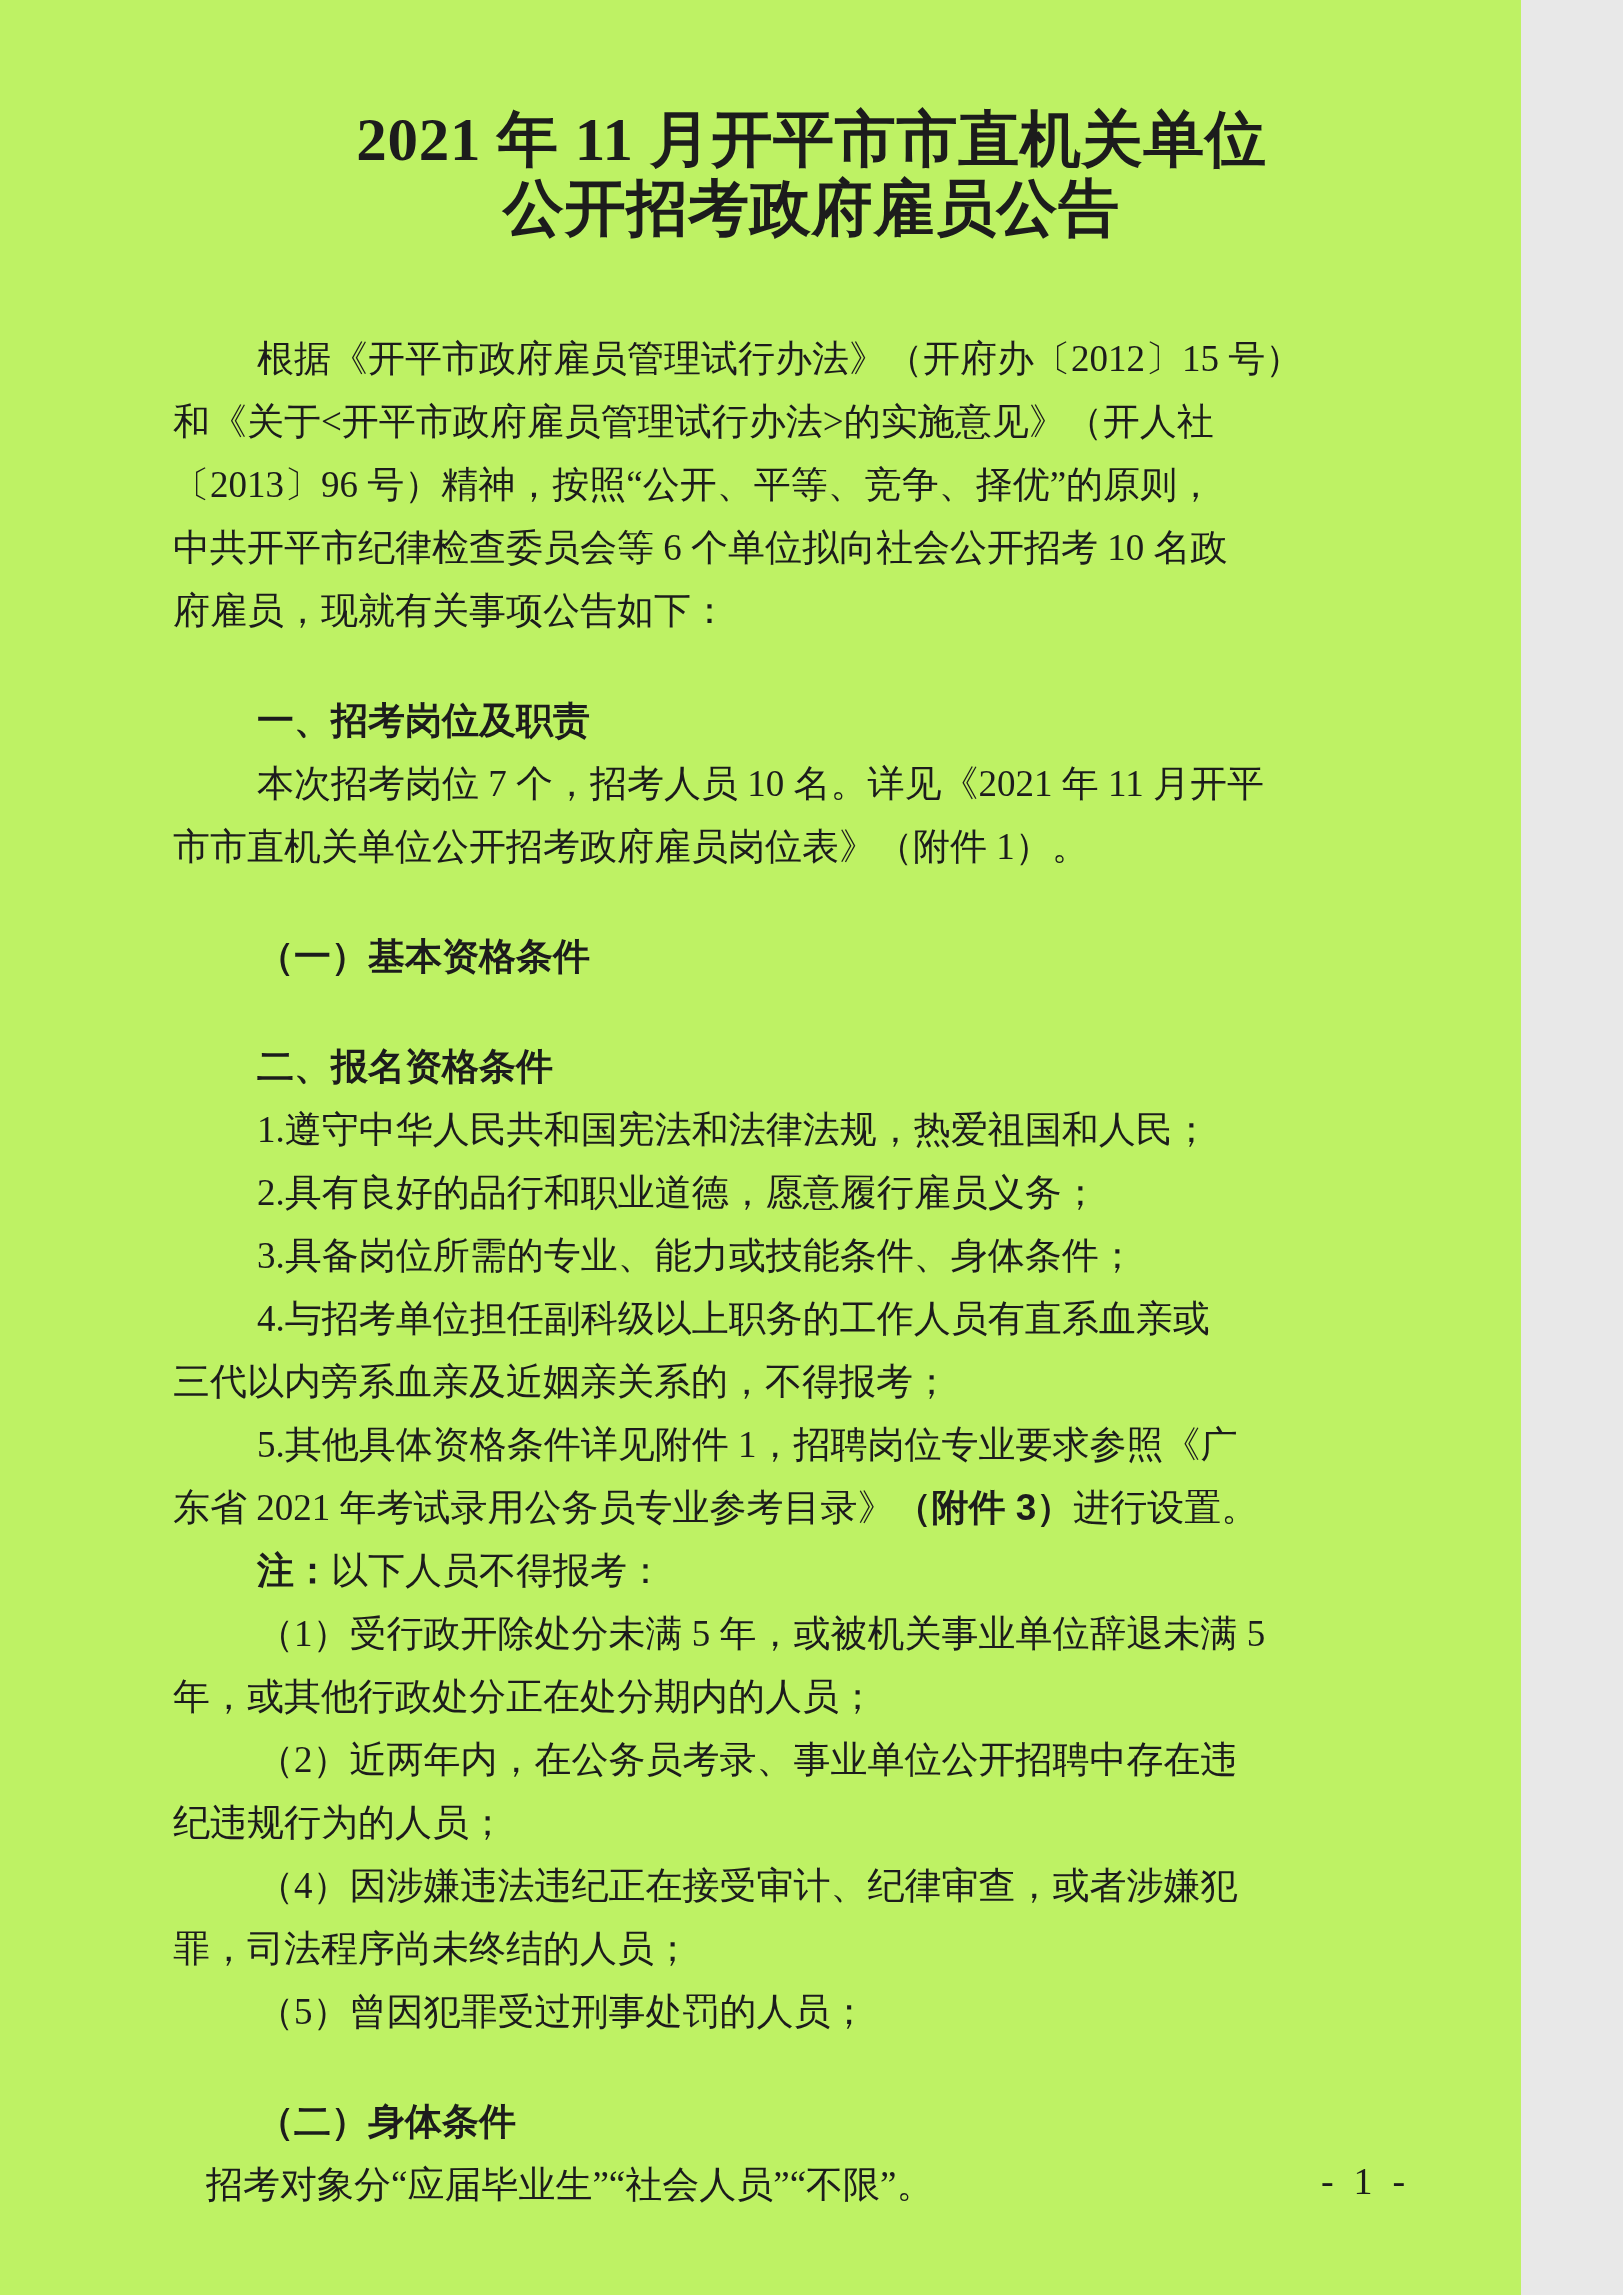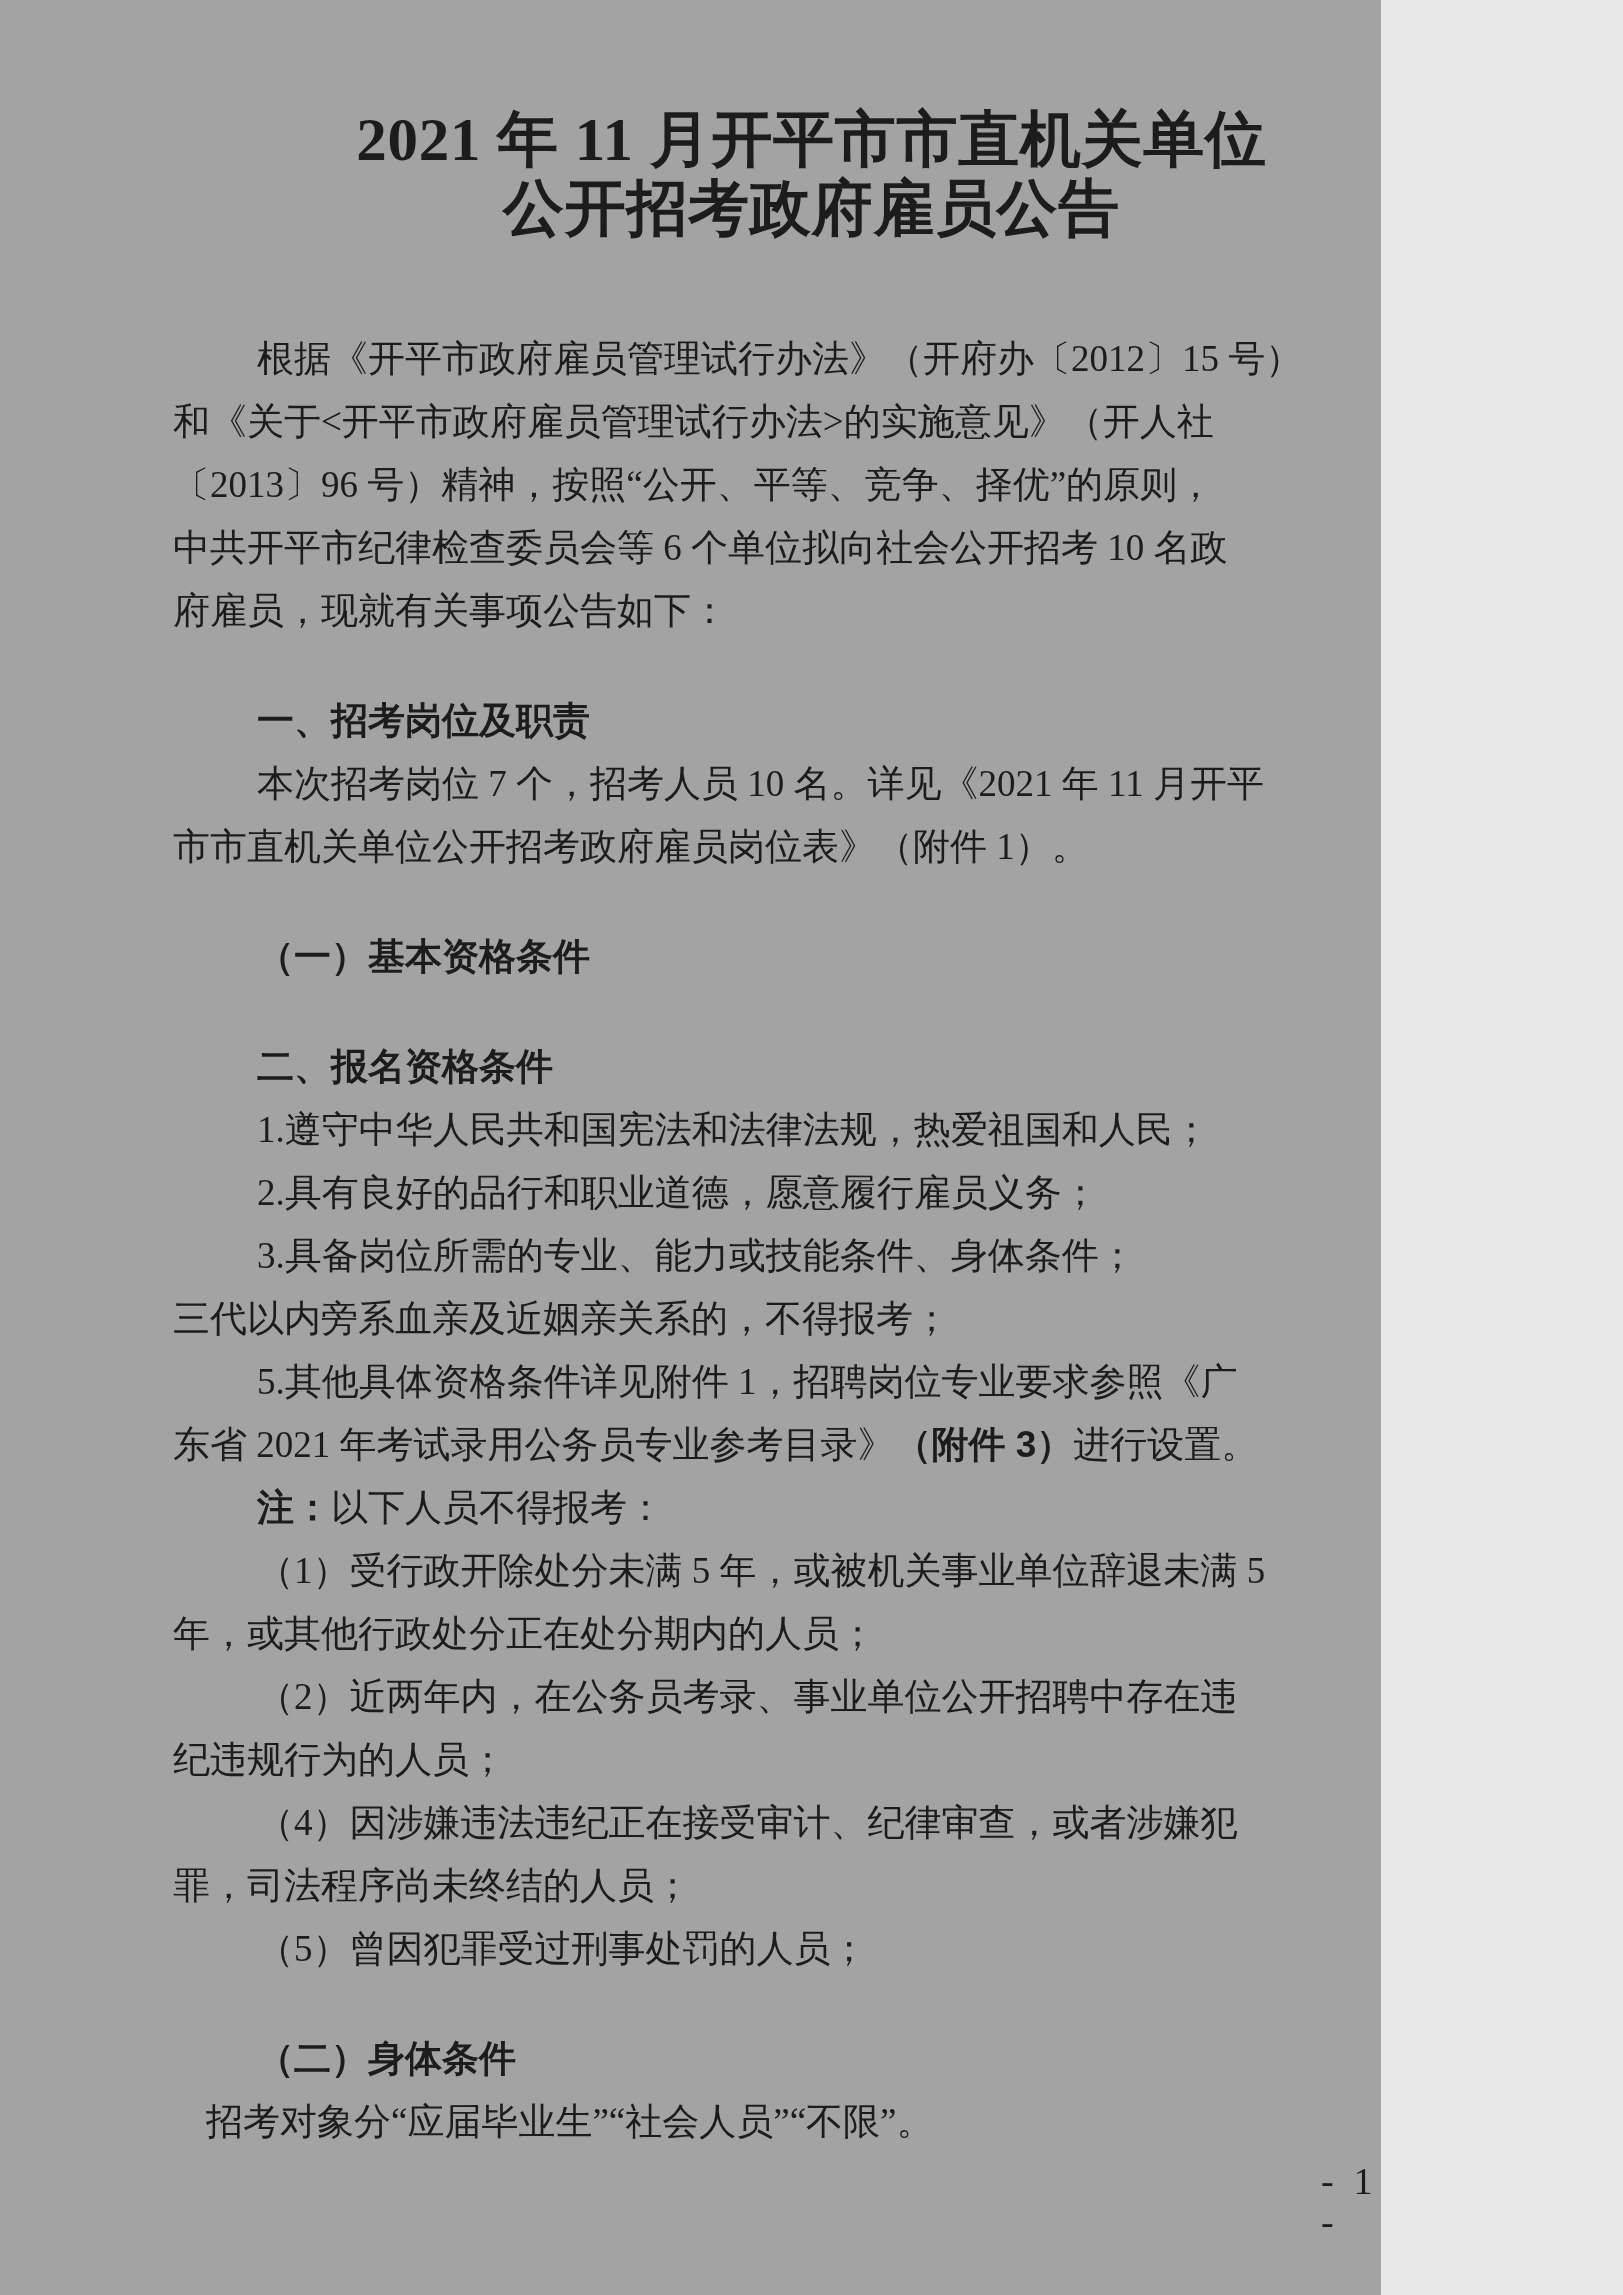--- a/index.html
+++ b/index.html
@@ -1,20 +1,20 @@
 <!DOCTYPE html>
 <html lang="zh" style="font-size:10.5px"><head>
 <meta charset="utf-8">
 <style>
   html, body { margin: 0; padding: 0; background: #e8e8e8; }
   .page {
     position: relative;
-    width: 1381px;
+    width: 1521px;
     height: 2295px;
-    background: #a3a3a3;
+    background: #bef264;
     color: #1c1c1c;
     font-family: "Liberation Serif", serif;
     overflow: hidden;
   }
   .doc-title {
     position: absolute;
     top: 105px;
     left: 0;
     width: 1623px;
     text-align: center;
@@ -71,20 +71,21 @@
     <div class="line">中共开平市纪律检查委员会等 6 个单位拟向社会公开招考 10 名政</div>
     <div class="line">府雇员，现就有关事项公告如下：</div>
     <div class="line ind2 hd">一、招考岗位及职责</div>
     <div class="line ind2">本次招考岗位 7 个，招考人员 10 名。详见《2021 年 11 月开平</div>
     <div class="line">市市直机关单位公开招考政府雇员岗位表》（附件 1）。</div>
     <div class="line ind2 hd">（一）基本资格条件</div>
     <div class="line ind2 hd">二、报名资格条件</div>
     <div class="line ind2">1.遵守中华人民共和国宪法和法律法规，热爱祖国和人民；</div>
     <div class="line ind2">2.具有良好的品行和职业道德，愿意履行雇员义务；</div>
     <div class="line ind2">3.具备岗位所需的专业、能力或技能条件、身体条件；</div>
+    <div class="line ind2">4.与招考单位担任副科级以上职务的工作人员有直系血亲或</div>
     <div class="line">三代以内旁系血亲及近姻亲关系的，不得报考；</div>
     <div class="line ind2">5.其他具体资格条件详见附件 1，招聘岗位专业要求参照《广</div>
     <div class="line"><span>东省 2021 年考试录用公务员专业参考目录》</span><span class="bb">（附件 3）</span><span>进行设置。</span></div>
     <div class="line ind2"><span class="bb">注：</span><span>以下人员不得报考：</span></div>
     <div class="line ind2">（1）受行政开除处分未满 5 年，或被机关事业单位辞退未满 5</div>
     <div class="line">年，或其他行政处分正在处分期内的人员；</div>
     <div class="line ind2">（2）近两年内，在公务员考录、事业单位公开招聘中存在违</div>
     <div class="line">纪违规行为的人员；</div>
     <div class="line ind2">（4）因涉嫌违法违纪正在接受审计、纪律审查，或者涉嫌犯</div>
     <div class="line">罪，司法程序尚未终结的人员；</div>

